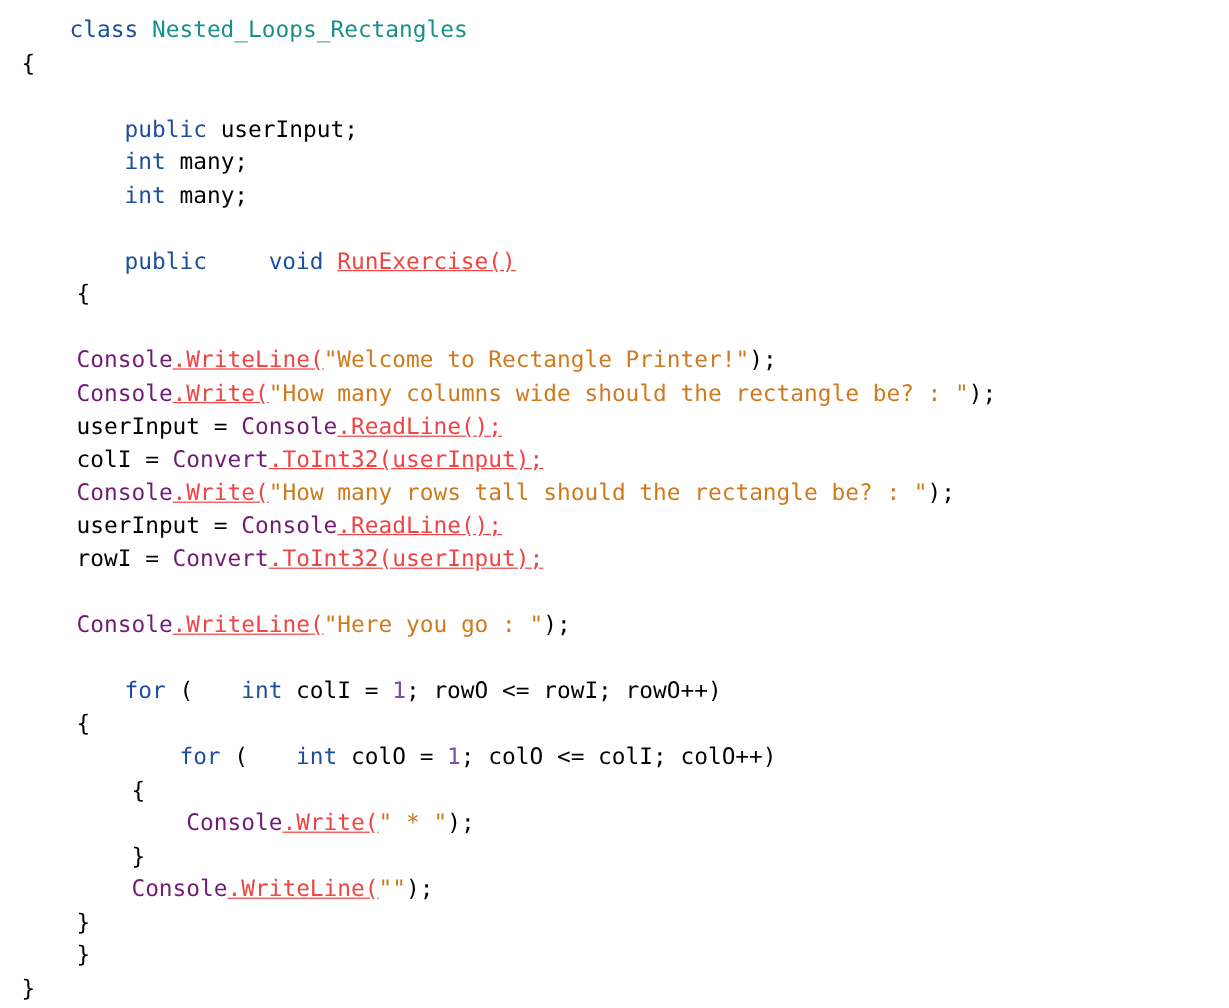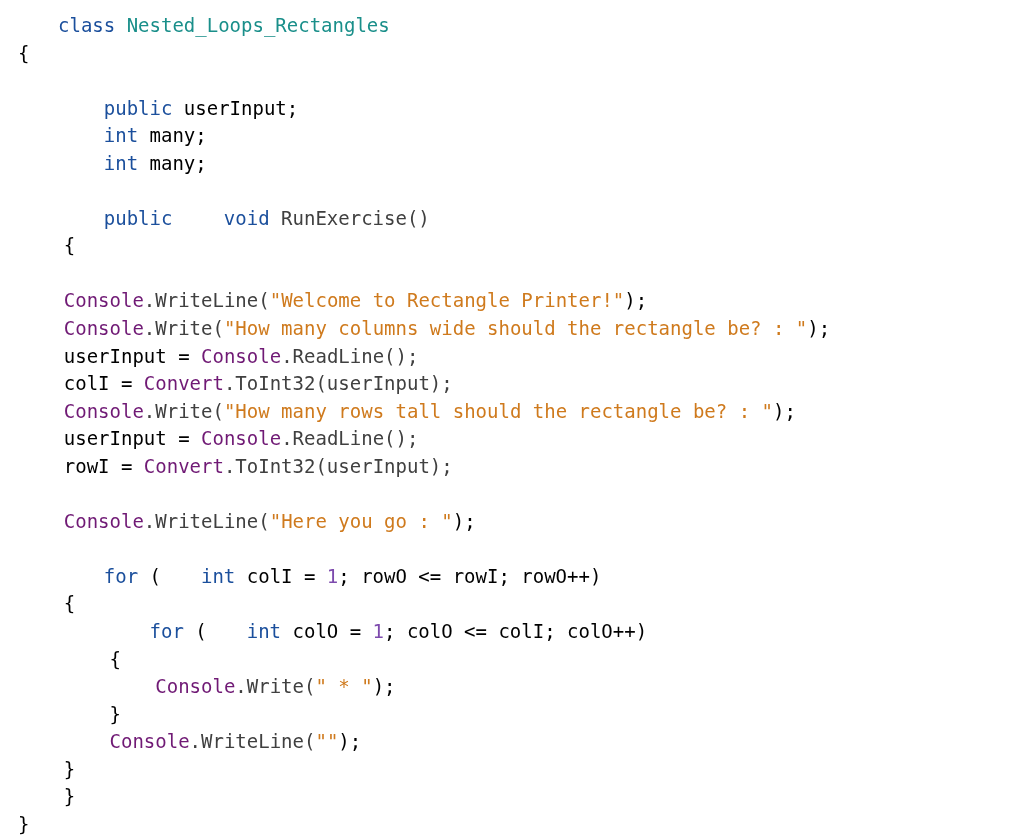--- a/index.html
+++ b/index.html
@@ -8,21 +8,21 @@
     font-size:19px;
     line-height:1.45;
     margin:0;
     padding:12px 18px;
     white-space:pre;
     color:#000;
   }
   
   .kw{color:#1b4f9c;margin-left:40px;}      
   .ty{color:#1a8f8a;margin-top:32px;}      
-  .fn{color:#404040;}         
+  .fn{color:#ef4444;text-decoration:underline;}         
   .cls{color:#701a75;font-weight:500;}
   .str{color:#cf7a1d;}     
   .num{color:#7d4aad;}     
   .pun{color:#000;}        
 </style>
 </head>
 <body>
 
 <pre class="code"><span class="kw">class</span> <span class="ty">Nested_Loops_Rectangles</span>
 <span class="pun">{</span>

